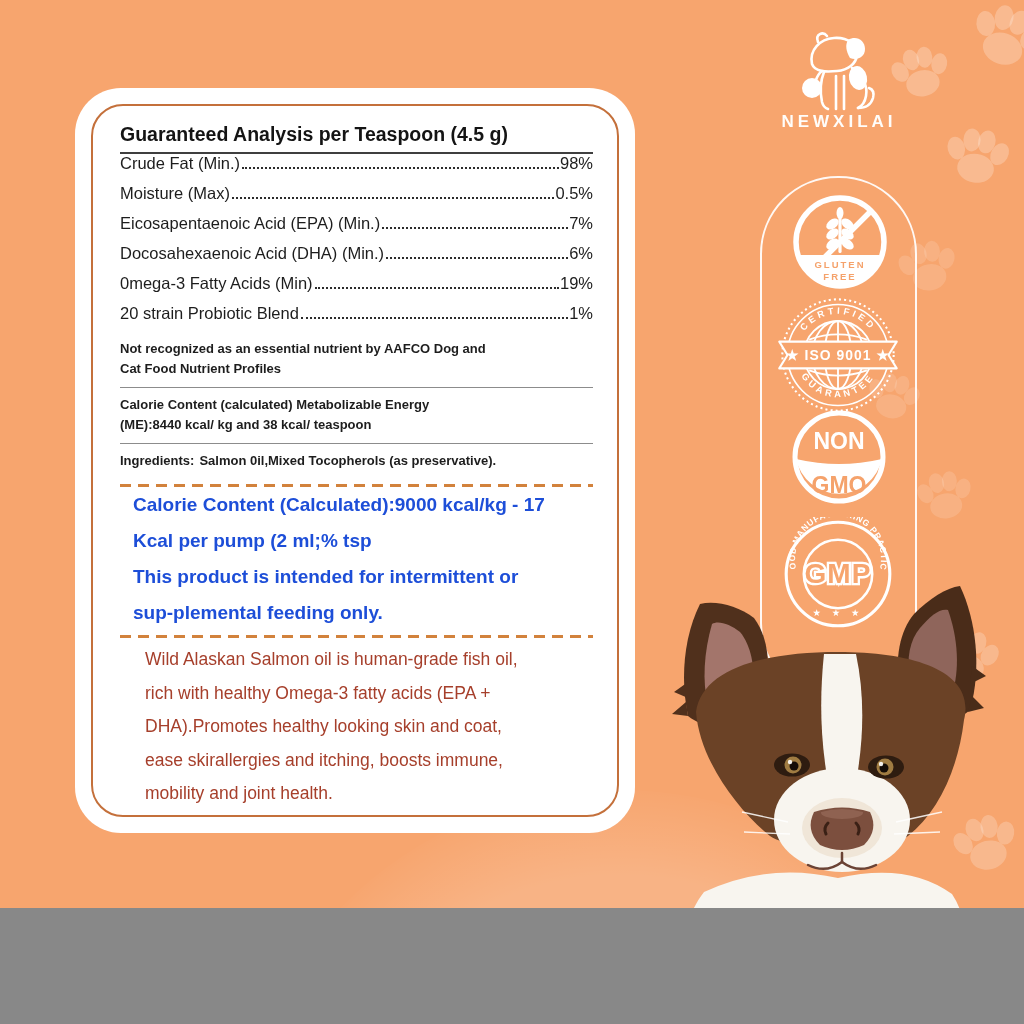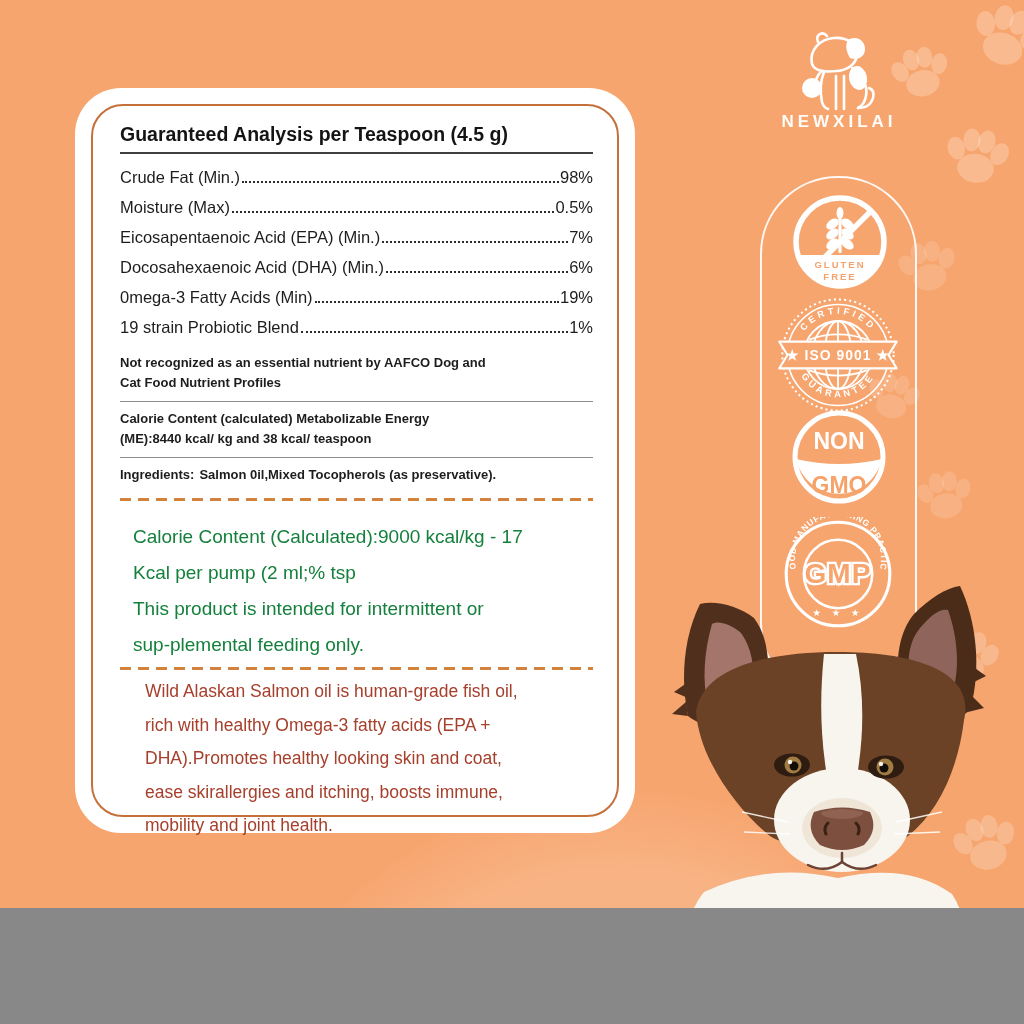--- a/index.html
+++ b/index.html
@@ -9,31 +9,31 @@
   .bg{position:absolute;inset:0;}
   .light-circle{position:absolute;left:230px;top:790px;width:780px;height:780px;border-radius:50%;
     background:radial-gradient(circle, rgba(255,255,255,0.16) 0 55%, rgba(255,255,255,0) 72%);}
   .paw-layer{position:absolute;inset:0;}
   
   .panel{position:absolute;left:75px;top:88px;width:560px;height:745px;background:#FFFFFF;border-radius:46px;}
   .panel-inner{position:absolute;inset:16px;border:2px solid #C4703B;border-radius:32px;}
   .panel-content{position:absolute;left:45px;right:42px;top:34px;}
   .ga-title{font-size:19.5px;font-weight:bold;color:#141414;line-height:24px;}
   .ga-underline{border-bottom:2px solid #3F3F3F;margin-top:6px;}
-  .ga-rows{margin-top:14px;}
+  .ga-rows{margin-top:0;}
   .ga-row{display:flex;align-items:baseline;height:30px;font-size:16.5px;color:#1D1D1D;}
   .ga-leader{flex:1;border-bottom:2.2px dotted #2B2B2B;margin:0 1px 3px 2px;}
   .ga-val{white-space:nowrap;}
   .note{font-size:13px;color:#1D1D1D;line-height:20px;margin-top:5px;font-weight:bold;}
   .hr{border-bottom:1.5px solid #8C8C8C;margin:8px 0 7px 0;}
   .ingr span{margin-left:5px;}
   .dashed{height:3px;background:repeating-linear-gradient(90deg,#D2823C 0 11px,transparent 11px 18px);}
   .d1{margin-top:13px;}
   .d2{margin-top:4px;}
-  .highlight{margin-top:18px;padding-left:13px;color:#15803d;font-weight:normal;font-size:19px;line-height:36px;}
+  .highlight{margin-top:0;padding-left:13px;color:#1d4ed8;font-weight:bold;font-size:19px;line-height:36px;}
   .desc{margin-top:5px;padding-left:25px;color:#A63F2B;font-weight:normal;font-size:17.5px;line-height:33.5px;}
   
   .logo-svg{position:absolute;left:782px;top:26px;}
   .brand-name{position:absolute;left:756px;top:112px;width:166px;text-align:center;color:#FFFDFA;
     font-size:17px;font-weight:bold;letter-spacing:4px;}
   .pill{position:absolute;left:760px;top:176px;width:157px;height:525px;border:2.5px solid rgba(255,255,255,0.92);
     border-radius:78px;box-sizing:border-box;}
   .badge{position:absolute;}
   .b-gluten{left:785px;top:187px;}
   .b-iso{left:771px;top:293px;}
@@ -103,21 +103,21 @@
           <span>Docosahexaenoic Acid (DHA) (Min.)</span>
             <span class="ga-leader"></span>
             <span class="ga-val">6%</span>
         </div>
         <div class="ga-row">
           <span>0mega-3 Fatty Acids (Min)</span>
             <span class="ga-leader"></span>
             <span class="ga-val">19%</span>
         </div>
         <div class="ga-row">
-          <span>19 strain Probiotic Blend</span>
+          <span>20 strain Probiotic Blend</span>
             <span class="ga-leader"></span>
             <span class="ga-val">1%</span>
         </div>
       </div>
 
       <div class="note">
         <div>Not recognized as an essential nutrient by AAFCO Dog and</div>
         <div>Cat Food Nutrient Profiles</div>
       </div>
       <div class="hr"></div>

